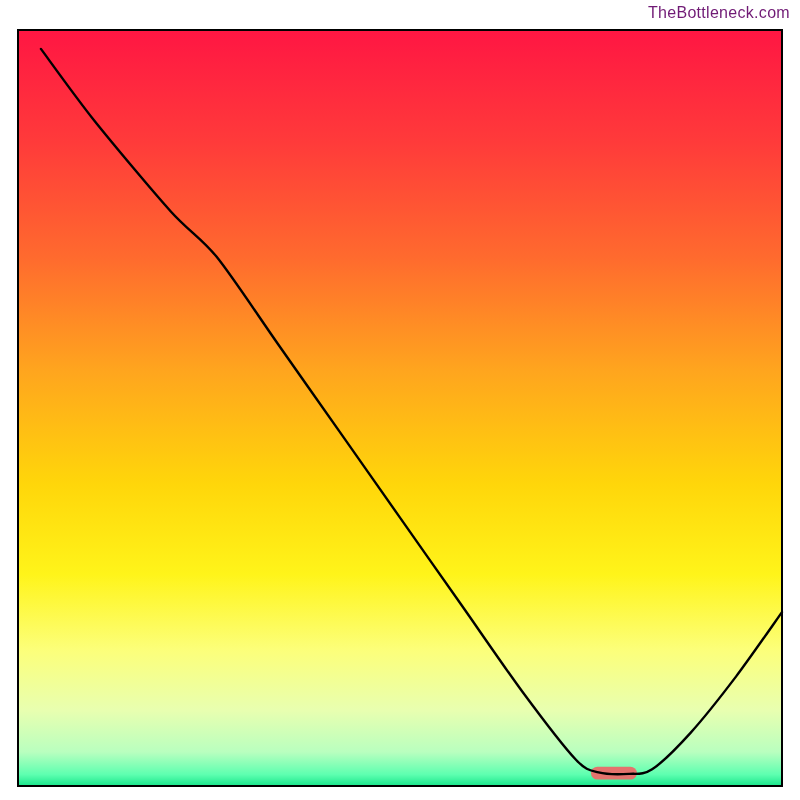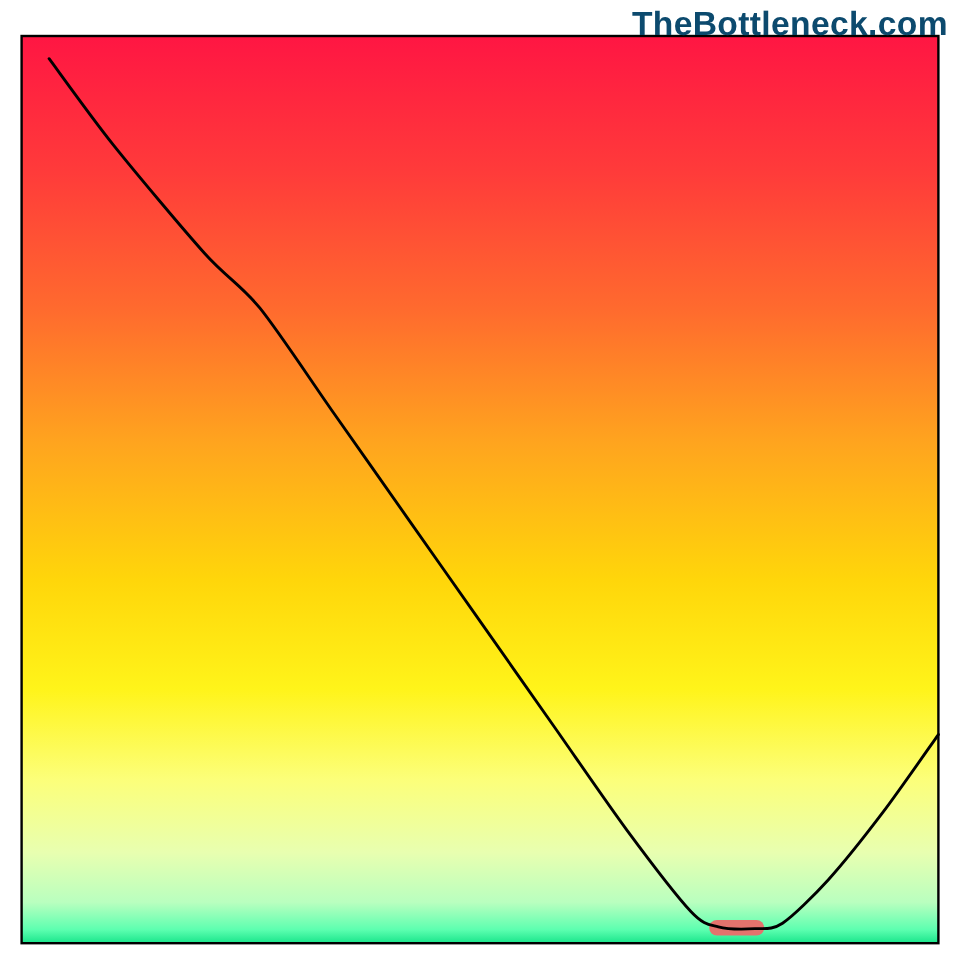--- a/index.html
+++ b/index.html
@@ -13,23 +13,23 @@
   }
   .chart-container {
     position: relative;
     width: 800px;
     height: 800px;
   }
   .watermark {
     position: absolute;
     top: 4px;
     right: 10px;
-    font-size: 28px;
-    font-weight: bold;
-    color: #0c4a6e;
+    font-size: 16px;
+    font-weight: normal;
+    color: #701a75;
     letter-spacing: 0.3px;
     z-index: 20;
   }
   svg.plot {
     position: absolute;
     left: 0;
     top: 0;
     width: 800px;
     height: 800px;
     display: block;

